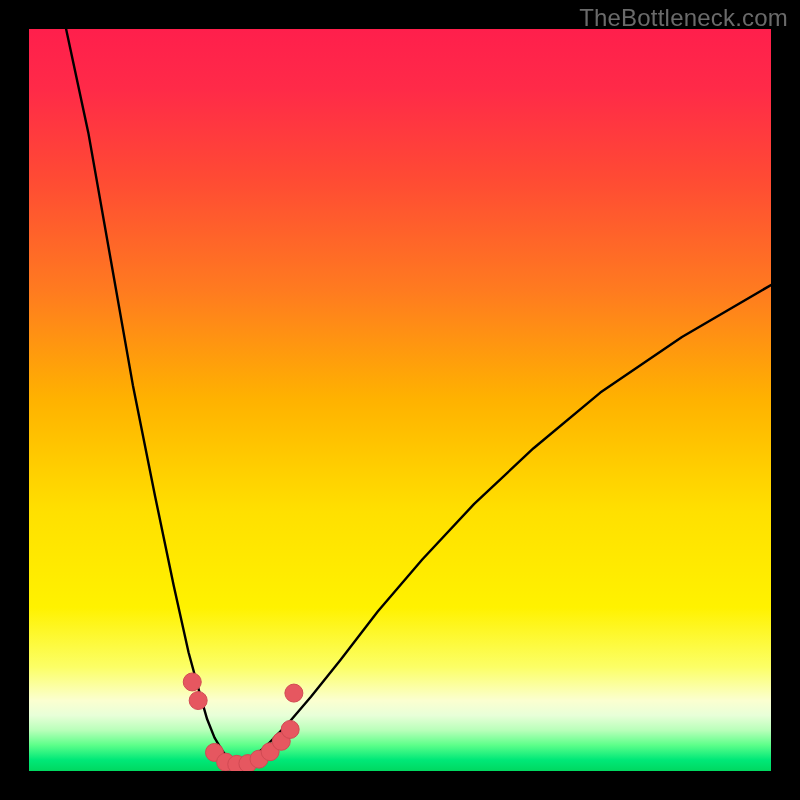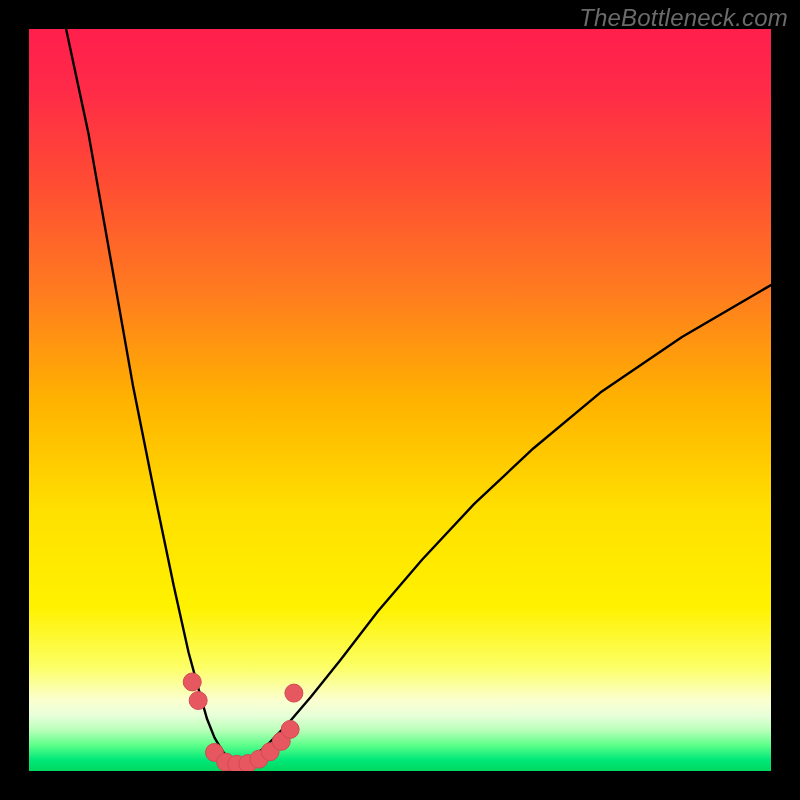--- a/index.html
+++ b/index.html
@@ -35,21 +35,20 @@
     inset: 0;
   }
   .watermark {
     position: absolute;
     top: 4px;
     right: 12px;
     color: #6a6a6a;
     font-size: 24px;
     font-weight: 500;
     letter-spacing: 0.2px;
-    font-style: italic;
   }
 </style>
 </head>
 <body>
 
 <div class="frame">
   <div class="plot-area">
     <svg class="gradient" viewBox="0 0 742 742" preserveAspectRatio="none">
       <defs>
         <linearGradient id="bg-grad" x1="0" y1="0" x2="0" y2="1">

